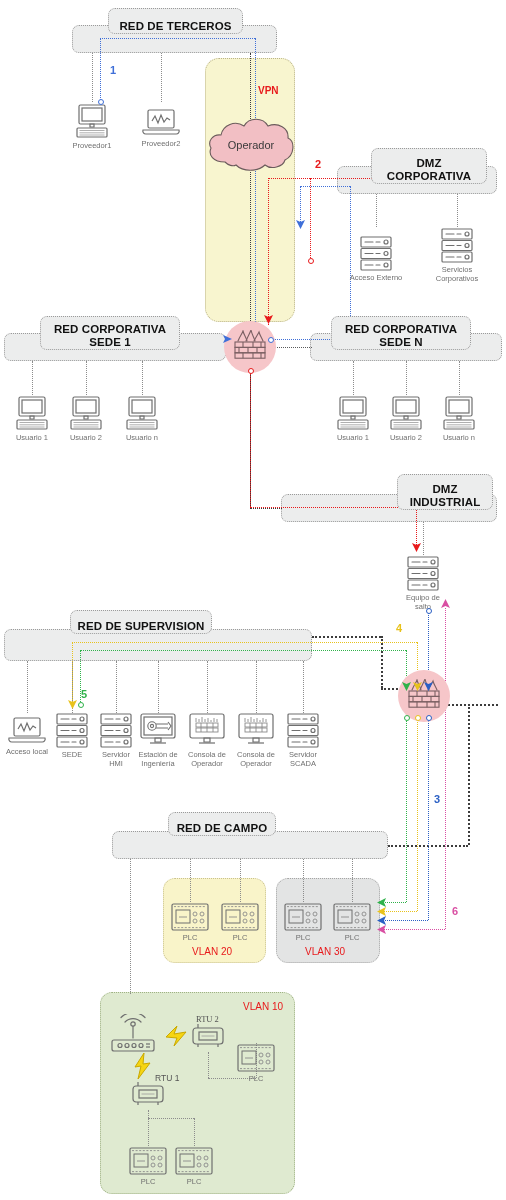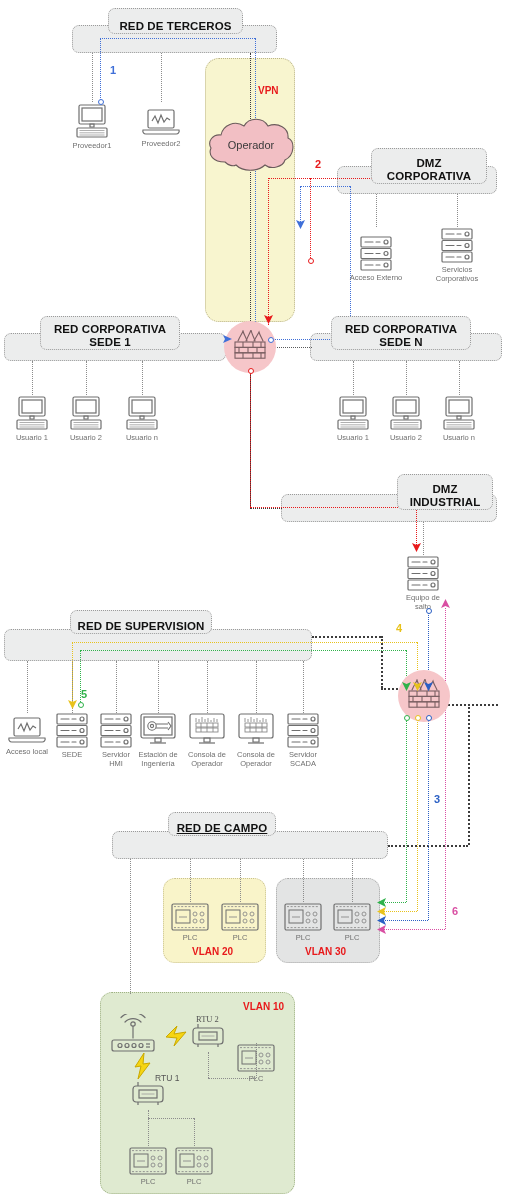--- a/index.html
+++ b/index.html
@@ -61,21 +61,21 @@
     border:1px dotted #a7a7a7;
     box-sizing:border-box;
     z-index:2;
   }
   .vlan-yellow{background:#f9f4c9;border-color:#c9c18f;}
   .vlan-grey{background:#e3e4e4;border-color:#a5a5a5;}
   .vlan-green{background:#dfead0;border-color:#9eb183;}
   .vlan-name{
     position:absolute;
     color:#e8191b;
-    font-weight:bold;
+    font-weight:normal;
     font-size:10px;
     z-index:5;
     white-space:nowrap;
   }
   
   .node{
     position:absolute;
     z-index:4;
     display:flex;
     flex-direction:column;
@@ -167,21 +167,21 @@
     <span>DMZ
 INDUSTRIAL</span>
   </div>
 
   <div class="zone-bar" style="left:4px;top:629px;width:308px;height:32px;"></div>
   <div class="zone-title" style="left:70px;top:610px;width:142px;height:24px;font-size:11.5px;">
     <span>RED DE SUPERVISION</span>
   </div>
 
   <div class="zone-bar" style="left:112px;top:831px;width:276px;height:28px;"></div>
-  <div class="zone-title" style="left:168px;top:812px;width:108px;height:24px;font-size:11.5px;text-decoration:underline;">
+  <div class="zone-title" style="left:168px;top:812px;width:108px;height:24px;font-size:11.5px;">
     <span>RED DE CAMPO</span>
   </div>
 
   <div class="vlan-box vlan-yellow" style="left:163px;top:878px;width:103px;height:85px;"></div>
   <div class="vlan-name" style="left:192px;top:946px;">VLAN 20</div>
 
   <div class="vlan-box vlan-grey" style="left:276px;top:878px;width:104px;height:85px;"></div>
   <div class="vlan-name" style="left:305px;top:946px;">VLAN 30</div>
 
   <div class="vlan-box vlan-green" style="left:100px;top:992px;width:195px;height:202px;"></div>

